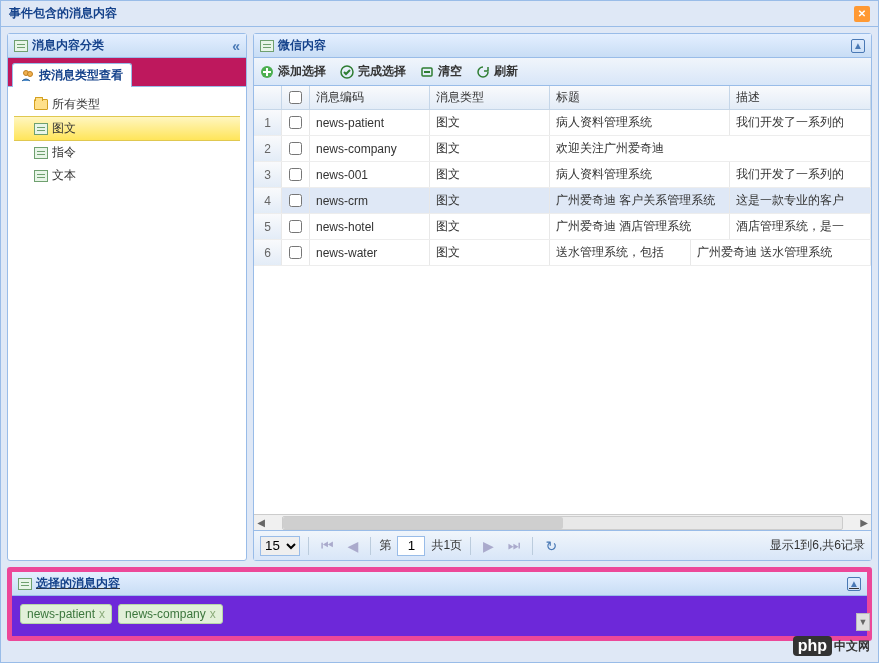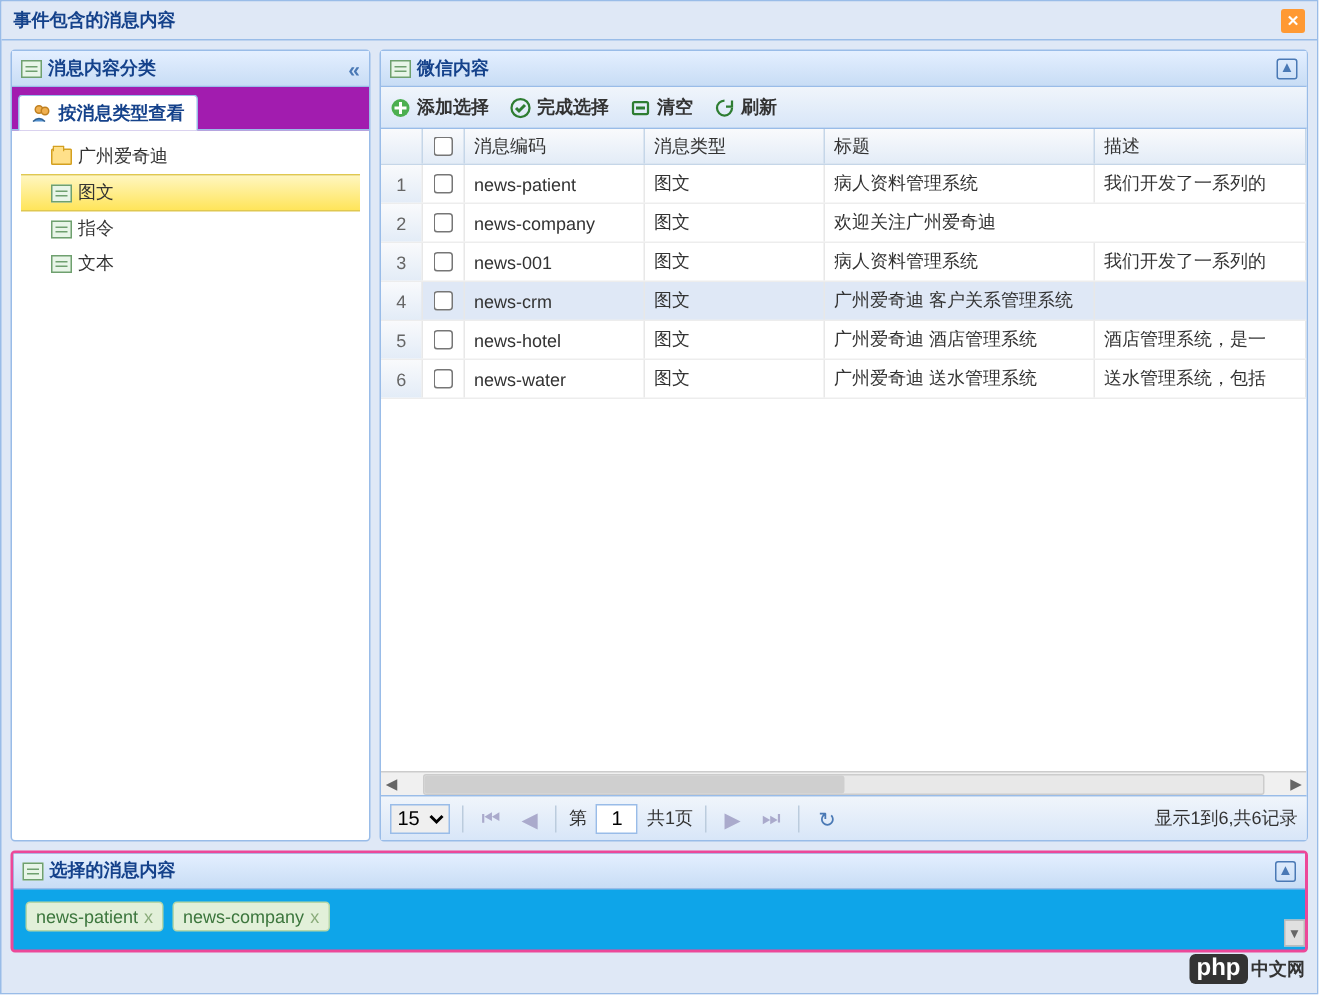--- a/index.html
+++ b/index.html
@@ -8,21 +8,21 @@
   .titlebar { height: 26px; background: #dfe8f6; border-bottom: 1px solid #99bce8; display: flex; align-items: center; padding: 0 8px; font-weight: bold; color: #15428b; }
   .titlebar .spacer { flex: 1; }
   .close-btn { width: 16px; height: 16px; background: #ff9933; border-radius: 2px; display: flex; align-items: center; justify-content: center; color: #fff; font-weight: bold; cursor: pointer; font-size: 10px; }
   .body { display: flex; padding: 6px; gap: 6px; height: 540px; }
   .panel { border: 1px solid #99bce8; background: #fff; border-radius: 3px; display: flex; flex-direction: column; }
   .panel-header { background: #cde; background: linear-gradient(#e4efff, #c8ddf5); border-bottom: 1px solid #99bce8; height: 24px; display: flex; align-items: center; padding: 0 6px; color: #15428b; font-weight: bold; gap: 4px; justify-content: center; }
   .panel-header .spacer { flex: 1; }
   .collapse-btn { color: #4a79b5; cursor: pointer; font-size: 14px; }
   .left-panel { width: 240px; }
   .right-panel { flex: 1; }
-  .tabset { background: #a21caf; padding: 4px 4px 0 4px; border-bottom: 1px solid #99bce8; }
+  .tabset { background: #be185d; padding: 4px 4px 0 4px; border-bottom: 1px solid #99bce8; }
   .tab { display: inline-flex; align-items: center; background: #fff; border: 1px solid #99bce8; border-bottom: none; border-radius: 3px 3px 0 0; padding: 3px 8px; color: #15428b; font-weight: bold; gap: 4px; position: relative; top: 1px; }
   .tree { padding: 6px; flex: 1; }
   .tree-item { display: flex; align-items: center; gap: 4px; padding: 3px 4px 3px 20px; cursor: pointer; }
   .tree-item.selected { background: #ffe782; background: linear-gradient(#fff6c0, #ffe55a); border-top: 1px solid #e0c850; border-bottom: 1px solid #e0c850; }
   .toolbar { background: linear-gradient(#f0f5fb, #d8e6f8); border-bottom: 1px solid #99bce8; height: 28px; display: flex; align-items: center; padding: 0 6px; gap: 14px; }
   .tool-btn { display: flex; align-items: center; gap: 4px; cursor: pointer; color: #333; font-weight: bold; }
   .grid { flex: 1; display: flex; flex-direction: column; overflow: hidden; }
   .grid-header { display: flex; background: linear-gradient(#f9fafc, #e3ecf7); border-bottom: 1px solid #c5d6e8; height: 24px; }
   .grid-body { flex: 1; overflow: auto; }
   .grid-row { display: flex; border-bottom: 1px solid #ededed; height: 26px; align-items: center; }
@@ -39,21 +39,21 @@
   .grid-scroll .track { flex: 1; height: 14px; background: #e8e8e8; border: 1px solid #ccc; margin: 0 14px; position: relative; border-radius: 2px; }
   .grid-scroll .thumb { position: absolute; left: 0; width: 50%; height: 100%; background: #cfcfcf; border-radius: 2px; }
   .grid-scroll .arrow { width: 14px; text-align: center; color: #666; cursor: pointer; font-size: 10px; }
   .pager { height: 30px; border-top: 1px solid #99bce8; background: linear-gradient(#f0f5fb, #d8e6f8); display: flex; align-items: center; padding: 0 6px; gap: 6px; }
   .pager .sep { border-left: 1px solid #bcd; height: 18px; margin: 0 2px; }
   .page-size { height: 20px; width: 40px; border: 1px solid #99bce8; }
   .page-input { width: 28px; height: 20px; border: 1px solid #99bce8; text-align: center; }
   .pager-btn { color: #4a79b5; cursor: pointer; padding: 0 4px; font-size: 14px; }
   .pager-btn.disabled { color: #aac; }
   .pager .spacer { flex: 1; }
-  .bottom-panel { margin: 0 6px 6px 6px; border: 2px solid #ec4899; border-radius: 3px; background: #0ea5e9; }
+  .bottom-panel { margin: 0 6px 6px 6px; border: 5px solid #ec4899; border-radius: 3px; background: #6d28d9; text-decoration: underline; }
   .tag-area { padding: 8px; min-height: 40px; }
   .tag { display: inline-flex; align-items: center; background: #e2f0d9; border: 1px solid #b6d7a8; border-radius: 3px; padding: 2px 6px; margin-right: 6px; color: #3c763d; gap: 4px; }
   .tag .x { color: #8aab7a; cursor: pointer; }
   .logo { position: absolute; right: 8px; bottom: 6px; display: flex; align-items: center; gap: 2px; font-weight: bold; color: #333; }
   .logo .php { background: #333; color: #fff; border-radius: 4px; padding: 1px 5px; font-size: 16px; }
   input[type=checkbox] { cursor: pointer; }
   .collapse-box { width: 14px; height: 14px; border: 1px solid #4a79b5; border-radius: 2px; display: flex; align-items: center; justify-content: center; color: #4a79b5; font-size: 10px; cursor: pointer; }
   .tree-leaf-icon { width: 14px; height: 12px; border: 1px solid #6fa06f; background: #e8f5e8; position: relative; }
   .tree-leaf-icon::before, .tree-leaf-icon::after { content: ""; position: absolute; left: 2px; right: 2px; height: 1px; background: #6fa06f; }
   .tree-leaf-icon::before { top: 3px; } .tree-leaf-icon::after { top: 6px; }
@@ -86,21 +86,21 @@
               <circle cx="5" cy="4" r="2.5" fill="#f0b050" stroke="#c08020"></circle>
               <circle cx="9" cy="5" r="2.5" fill="#f0b050" stroke="#c08020"></circle>
               <path d="M1 12 Q5 8 9 12" fill="#5090d0" stroke="#306090"></path>
             </svg>
           <span>按消息类型查看</span>
         </div>
       </div>
       <div class="tree">
         <div class="tree-item">
           <span class="folder-icon"></span>
-          <span>广州爱奇迪</span>
+          <span>所有类型</span>
         </div>
         <div class="tree-item selected">
           <span class="tree-leaf-icon"></span>
           <span>图文</span>
         </div>
         <div class="tree-item">
           <span class="tree-leaf-icon"></span>
           <span>指令</span>
         </div>
         <div class="tree-item">
@@ -190,40 +190,41 @@
               <div class="cell c-desc">我们开发了一系列的</div>
             </div>
             <div class="grid-row selected">
               <div class="cell c-num">4</div>
               <div class="cell c-chk">
                 <input type="checkbox" style="">
               </div>
               <div class="cell c-code">news-crm</div>
               <div class="cell c-type">图文</div>
               <div class="cell c-title">广州爱奇迪 客户关系管理系统</div>
+              <div class="cell c-desc">这是一款专业的客户</div>
             </div>
             <div class="grid-row">
               <div class="cell c-num">5</div>
               <div class="cell c-chk">
                 <input type="checkbox" style="">
               </div>
               <div class="cell c-code">news-hotel</div>
               <div class="cell c-type">图文</div>
               <div class="cell c-title">广州爱奇迪 酒店管理系统</div>
               <div class="cell c-desc">酒店管理系统，是一</div>
             </div>
             <div class="grid-row">
               <div class="cell c-num">6</div>
               <div class="cell c-chk">
                 <input type="checkbox" style="">
               </div>
               <div class="cell c-code">news-water</div>
               <div class="cell c-type">图文</div>
+              <div class="cell c-desc">送水管理系统，包括</div>
               <div class="cell c-title">广州爱奇迪 送水管理系统</div>
-              <div class="cell c-desc">送水管理系统，包括</div>
             </div>
           </div>
         <div class="grid-scroll">
           <span class="arrow">◀</span>
           <div class="track">
               <div class="thumb"></div>
             </div>
           <span class="arrow">▶</span>
         </div>
       </div>

